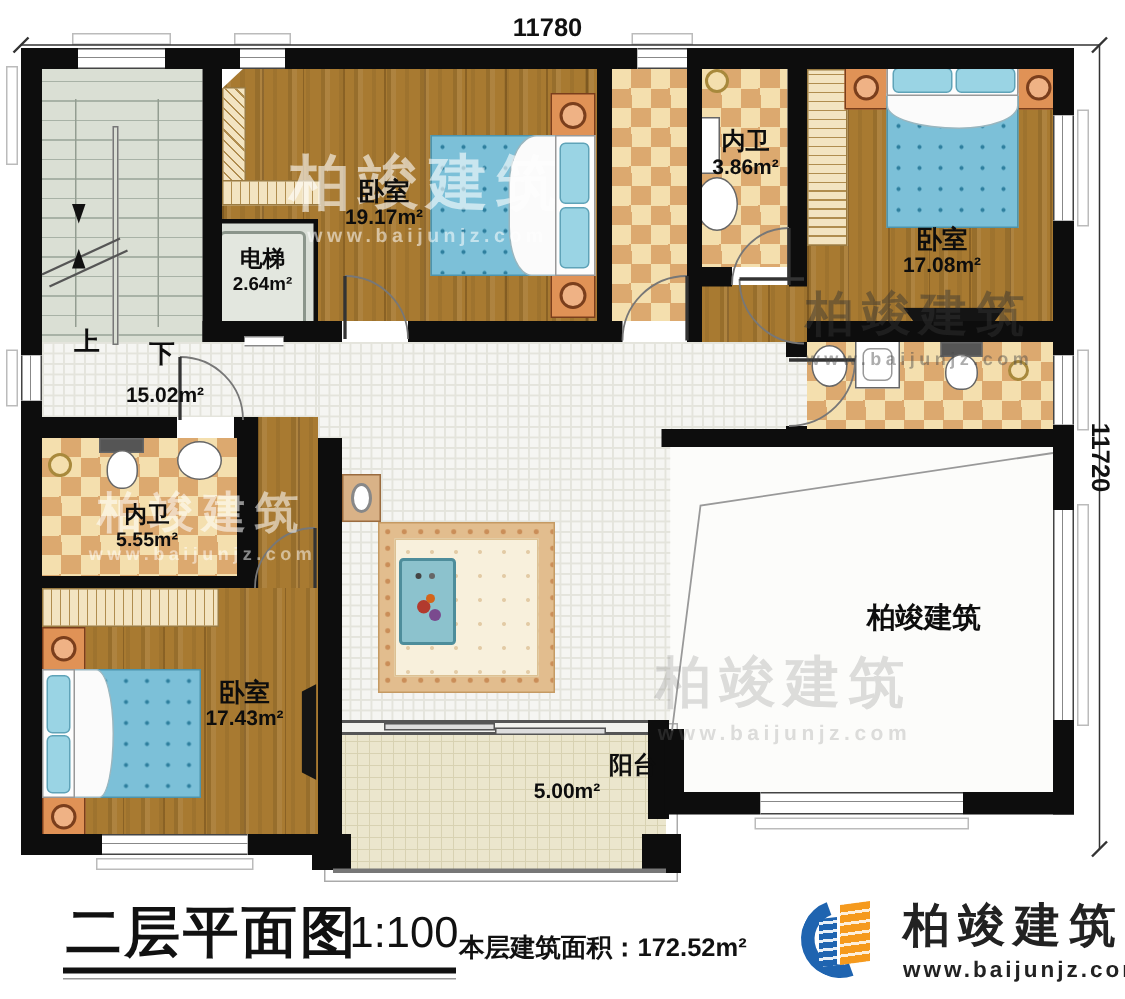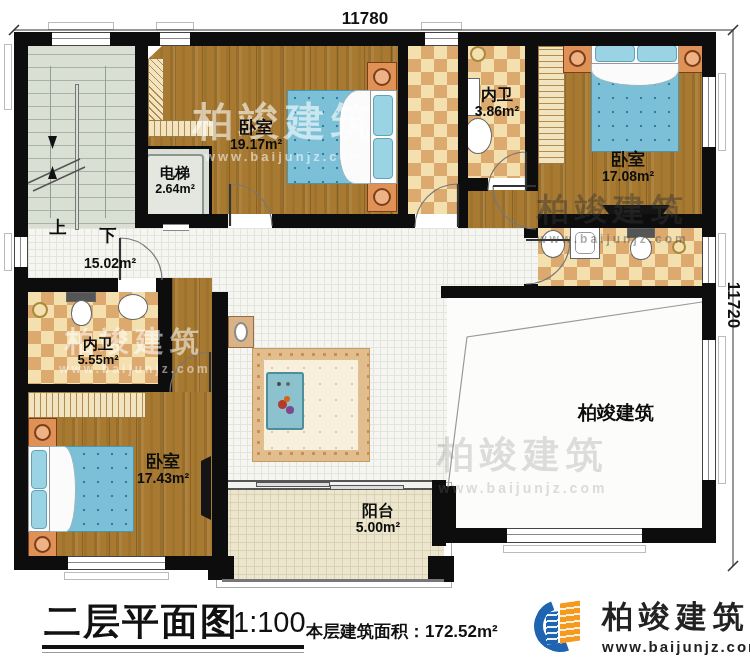--- a/index.html
+++ b/index.html
@@ -312,21 +312,21 @@
   <div class="rlabel" style="left:56px;top:336px;width:84px;">
     <span class="rname" style="font-size:15px;">内卫</span>
     <span class="rarea" style="font-size:13px;">5.55m²</span>
   </div>
   <div class="rlabel" style="left:103px;top:452px;width:120px;">
     <span class="rname">卧室</span>
     <span class="rarea">17.43m²</span>
   </div>
   <div class="rlabel" style="left:536px;top:402px;width:160px;font-size:19px;">柏竣建筑</div>
   <div class="rlabel" style="left:318px;top:502px;width:120px;">
-    <span class="rname" style="font-size:16px;">阳台</span>
+    <span class="rname" style="font-size:16px;text-align:right;">阳台</span>
     <span class="rarea">5.00m²</span>
   </div>
 
   <div class="wm" style="left:140px;top:94px;width:290px;color:rgba(255,255,255,.6);">
     <span class="t" style="font-size:40px;">柏竣建筑</span>
     <span class="u" style="color:rgba(255,255,255,.55);">www.baijunjz.com</span>
   </div>
   <div class="wm" style="left:498px;top:188px;width:230px;color:rgba(50,50,50,.45);">
     <span class="t" style="font-size:32px;">柏竣建筑</span>
     <span class="u" style="font-size:12px;color:rgba(70,70,70,.45);">www.baijunjz.com</span>

